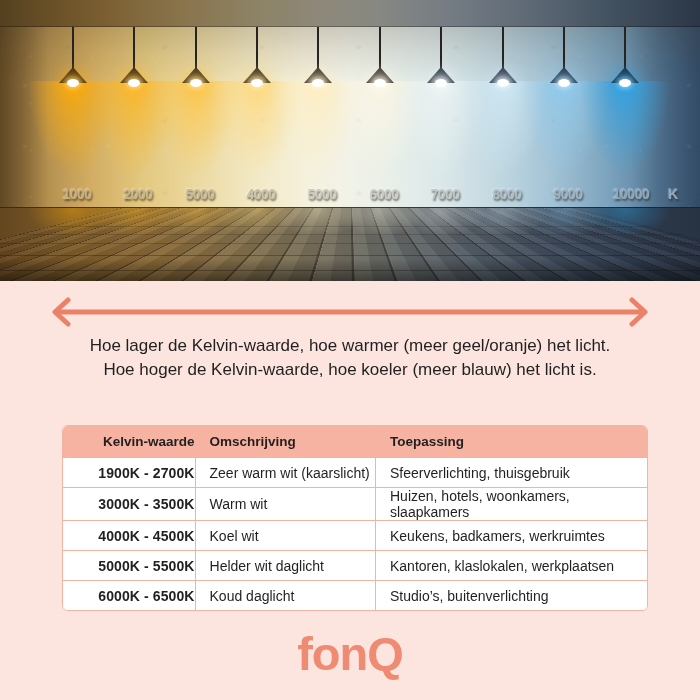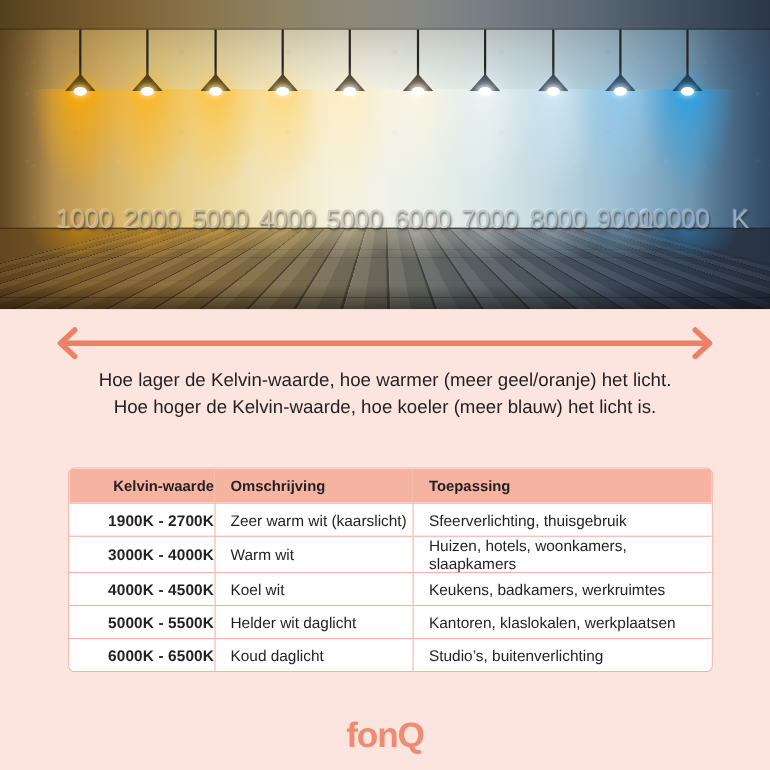--- a/index.html
+++ b/index.html
@@ -41,21 +41,21 @@
     background-size:83px 61px, 97px 73px, 61px 47px;
   }
   .beams-layer,.lamps-layer,.numbers-layer{position:absolute;inset:0;}
   .beam{position:absolute;top:81px;width:120px;height:126px;}
   .cord{position:absolute;width:2px;background:#262320;}
   .mount{position:absolute;height:3px;background:#262320;border-radius:1px;}
   .cone{position:absolute;width:28px;height:16px;clip-path:polygon(50% 0,100% 100%,0 100%);}
   .bulb{position:absolute;width:12px;height:8px;border-radius:50%;background:#fff;}
   .knum{
     position:absolute;top:186px;transform:translateX(-50%);
-    font-size:24px;font-weight:400;letter-spacing:-.5px;white-space:nowrap;
+    font-size:14px;font-weight:700;letter-spacing:-.5px;white-space:nowrap;
     text-shadow:1px 2px 2px rgba(45,38,28,.65), -1px -1px 1px rgba(255,255,255,.35);
   }
   .ceiling{
     position:absolute;left:0;top:0;width:700px;height:27px;
     border-bottom:1px solid rgba(0,0,0,.28);
     background:linear-gradient(90deg,
       #54401f 0%, #6b5128 8%, #7d6134 16%, #89744c 26%, #8d8264 36%,
       #8e887a 46%, #878882 54%, #757c84 64%, #5d6975 76%, #41505f 88%, #2b3747 100%);
   }
   .floor{
@@ -97,21 +97,21 @@
   }
   .ktable td{height:30px;padding:0 0 0 14px;border-top:1px solid var(--table-border);background:#fff;}
   .ktable th+th, .ktable td+td{border-left:1px solid var(--table-border);}
   .ktable .c0{width:132px;text-align:right;}
   .ktable .c1{width:181px;margin-top:22px;}
   .ktable .c2{width:273px;}
   .ktable td.bold{font-weight:700;letter-spacing:.1px;}
 
   .logo{
     position:absolute;left:0;top:626px;width:700px;text-align:center;
-    font-size:32px;font-weight:700;letter-spacing:-1px;color:var(--logo-coral);margin-top:24px;
+    font-size:47px;font-weight:700;letter-spacing:-1px;color:var(--logo-coral);
   }
 </style>
 </head>
 <body>
 
 <div class="canvas" style="--bg-pink: #fce5de; --accent: #ea8168; --table-header: #f7b3a2; --table-border: #f3b3a3; --text-dark: #211f20; --logo-coral: #ee8b72;">
 
   <div class="photo">
     <div class="wall"></div>
     <div class="wall-texture"></div>
@@ -135,21 +135,21 @@
     <div class="numbers-layer">
         <span class="knum" style="left: 77px; color: rgb(203, 178, 126);">1000</span>
         <span class="knum" style="left: 138px; color: rgb(204, 183, 136);">2000</span>
         <span class="knum" style="left: 200px; color: rgb(201, 188, 150);">5000</span>
         <span class="knum" style="left: 261px; color: rgb(204, 196, 168);">4000</span>
         <span class="knum" style="left: 322px; color: rgb(207, 204, 192);">5000</span>
         <span class="knum" style="left: 384px; color: rgb(204, 204, 200);">6000</span>
         <span class="knum" style="left: 445px; color: rgb(192, 200, 204);">7000</span>
         <span class="knum" style="left: 507px; color: rgb(174, 191, 204);">8000</span>
         <span class="knum" style="left: 568px; color: rgb(157, 179, 198);">9000</span>
-        <span class="knum" style="left: 613px; color: rgb(142, 169, 194);">10000</span>
+        <span class="knum" style="left: 631px; color: rgb(142, 169, 194);">10000</span>
         <span class="knum" style="left: 673px; color: rgb(147, 171, 194);">K</span>
       </div>
     <div class="lamps-layer">
         <div class="mount" style="left: 69px; top: 23px; width: 8px;"></div>
         <div class="cord" style="left: 72px; top: 26px; height: 43px;"></div>
         <div class="cone" style="left: 59px; top: 67px; background: rgb(41, 33, 25);"></div>
         <div class="bulb" style="left: 67px; top: 79px; box-shadow: rgba(255, 171, 0, 0.8) 0px 0px 16px 6px, rgba(255, 255, 255, 0.667) 0px 0px 4px 2px;"></div>
         <div class="mount" style="left: 130px; top: 23px; width: 8px;"></div>
         <div class="cord" style="left: 133px; top: 26px; height: 43px;"></div>
         <div class="cone" style="left: 120px; top: 67px; background: rgb(41, 33, 25);"></div>
@@ -211,21 +211,21 @@
         <th class="c2">Toepassing</th>
       </tr>
     </thead>
     <tbody>
         <tr>
           <td class="c0 bold">1900K - 2700K</td>
           <td class="c1">Zeer warm wit (kaarslicht)</td>
           <td class="c2">Sfeerverlichting, thuisgebruik</td>
         </tr>
         <tr>
-          <td class="c0 bold">3000K - 4000K</td>
+          <td class="c0 bold">3000K - 3500K</td>
           <td class="c1">Warm wit</td>
           <td class="c2">Huizen, hotels, woonkamers, slaapkamers</td>
         </tr>
         <tr>
           <td class="c0 bold">4000K - 4500K</td>
           <td class="c1">Koel wit</td>
           <td class="c2">Keukens, badkamers, werkruimtes</td>
         </tr>
         <tr>
           <td class="c0 bold">5000K - 5500K</td>

